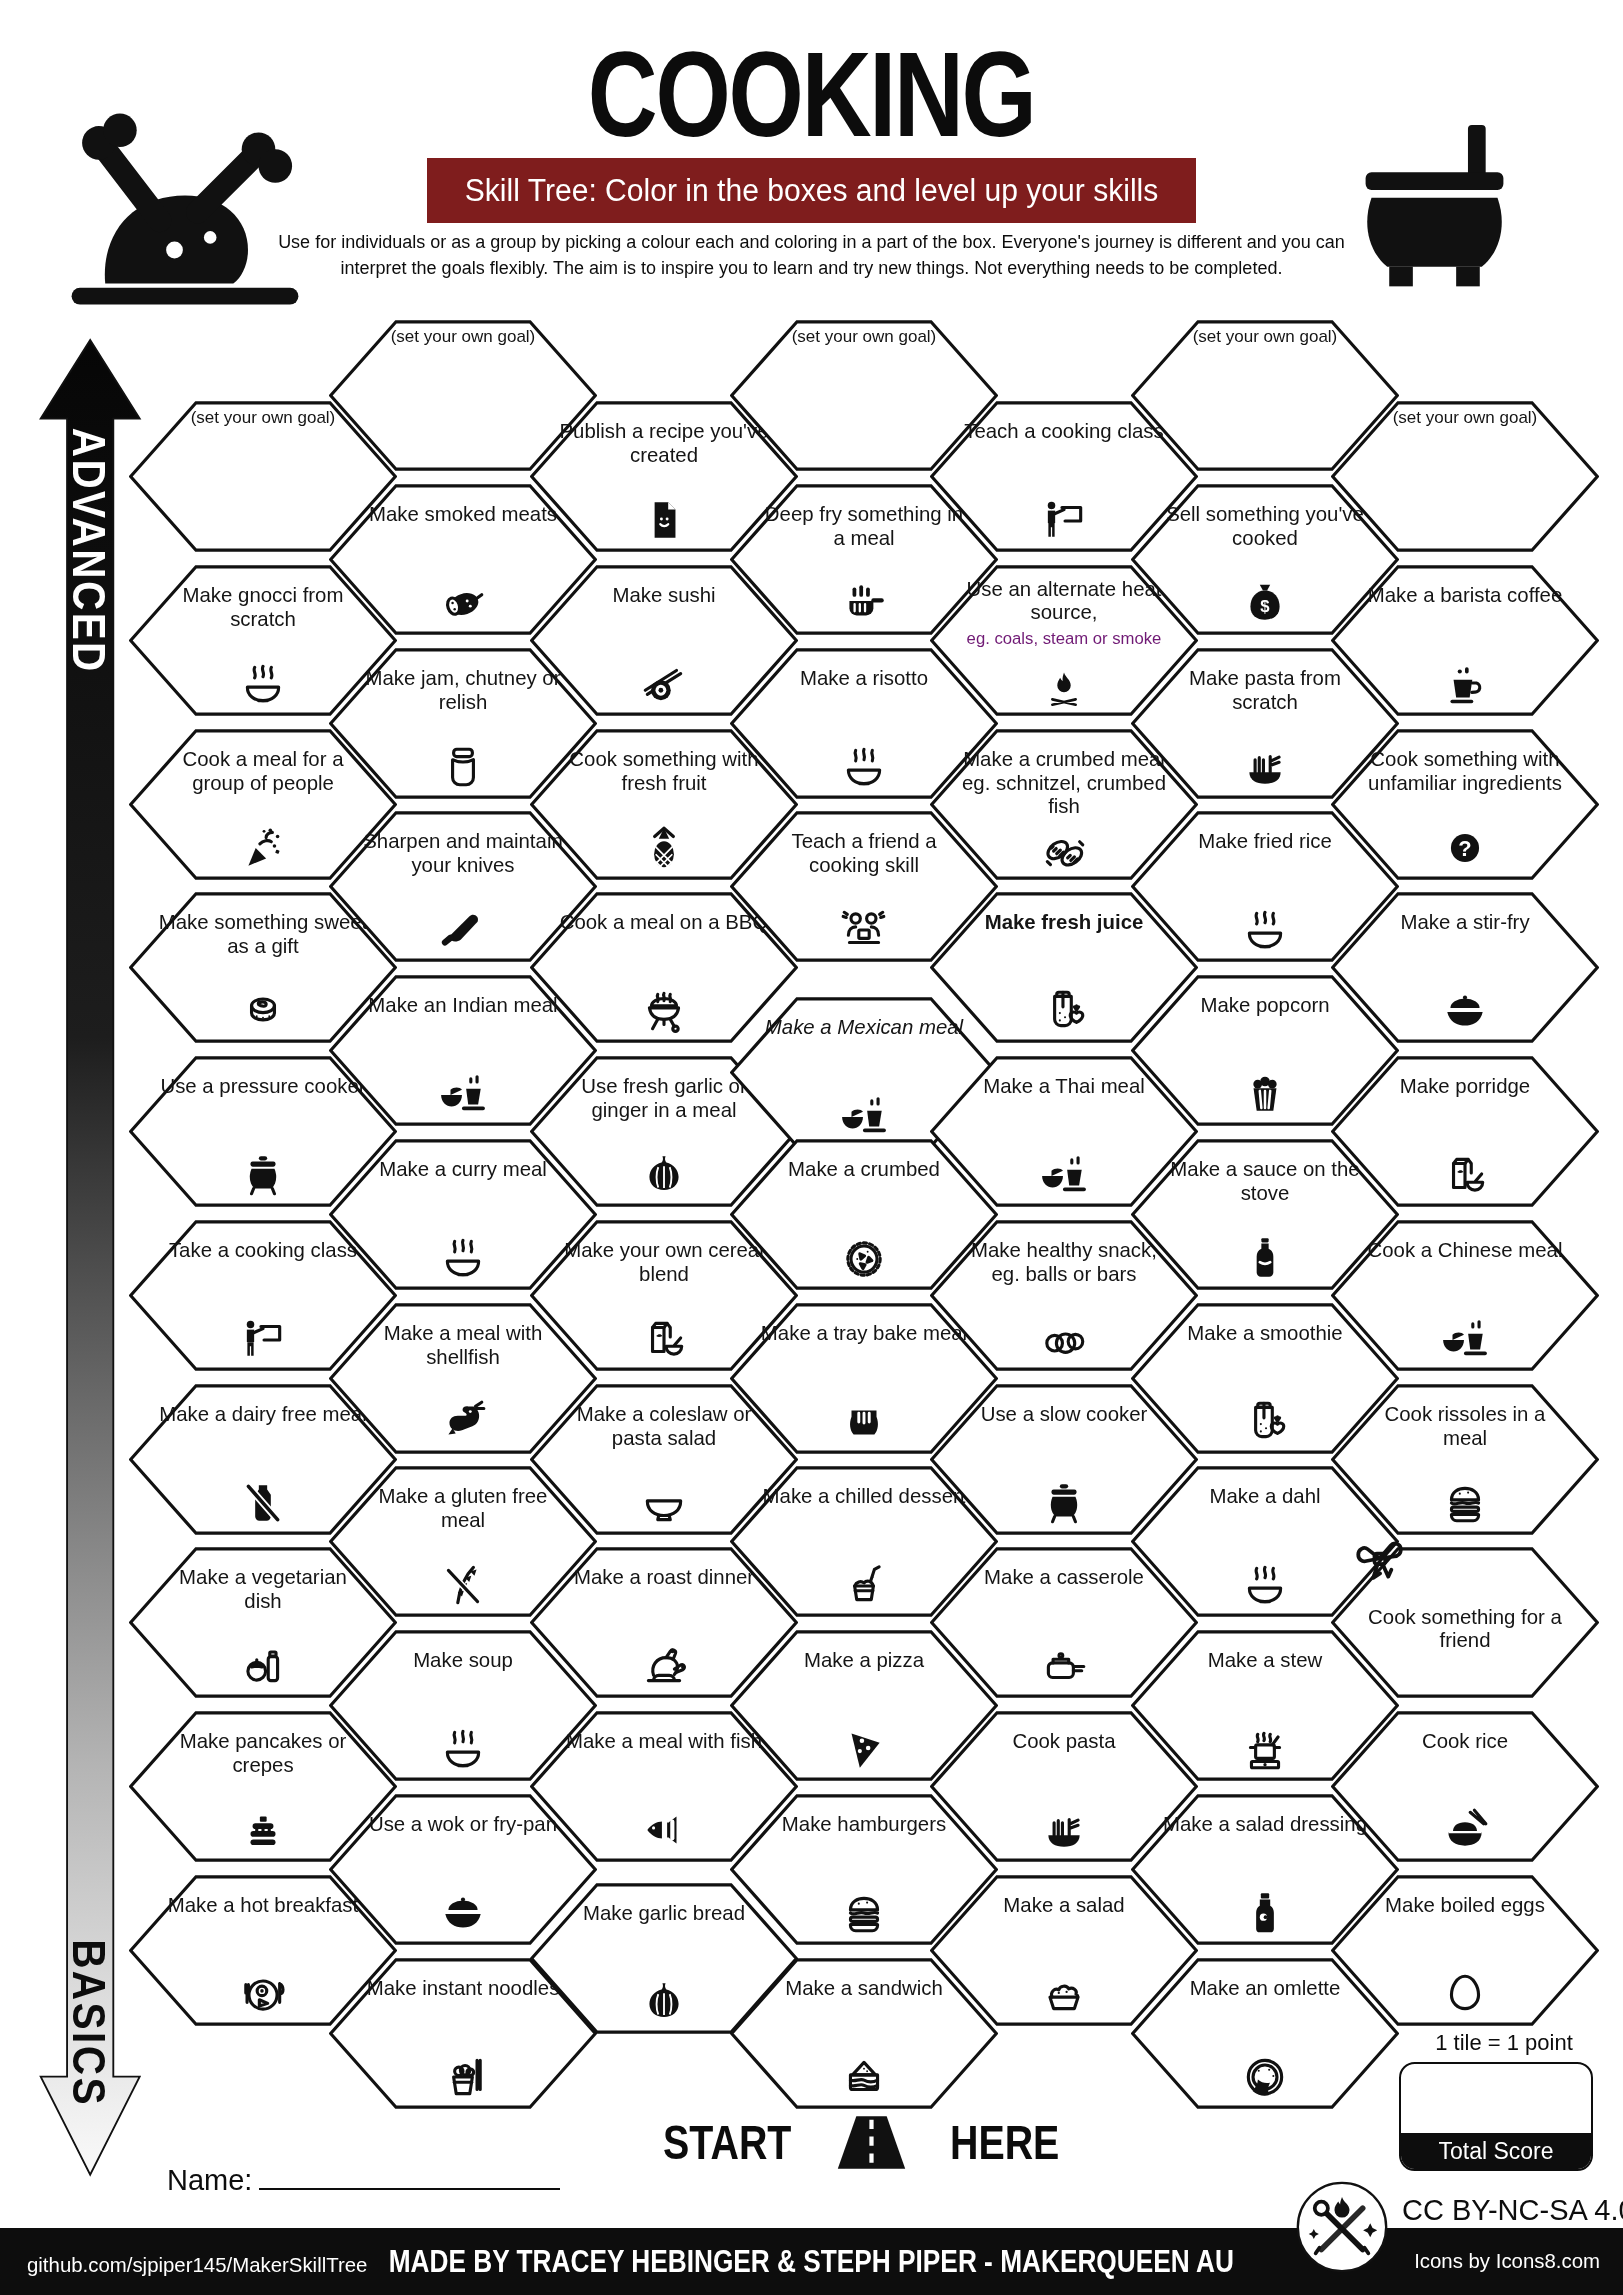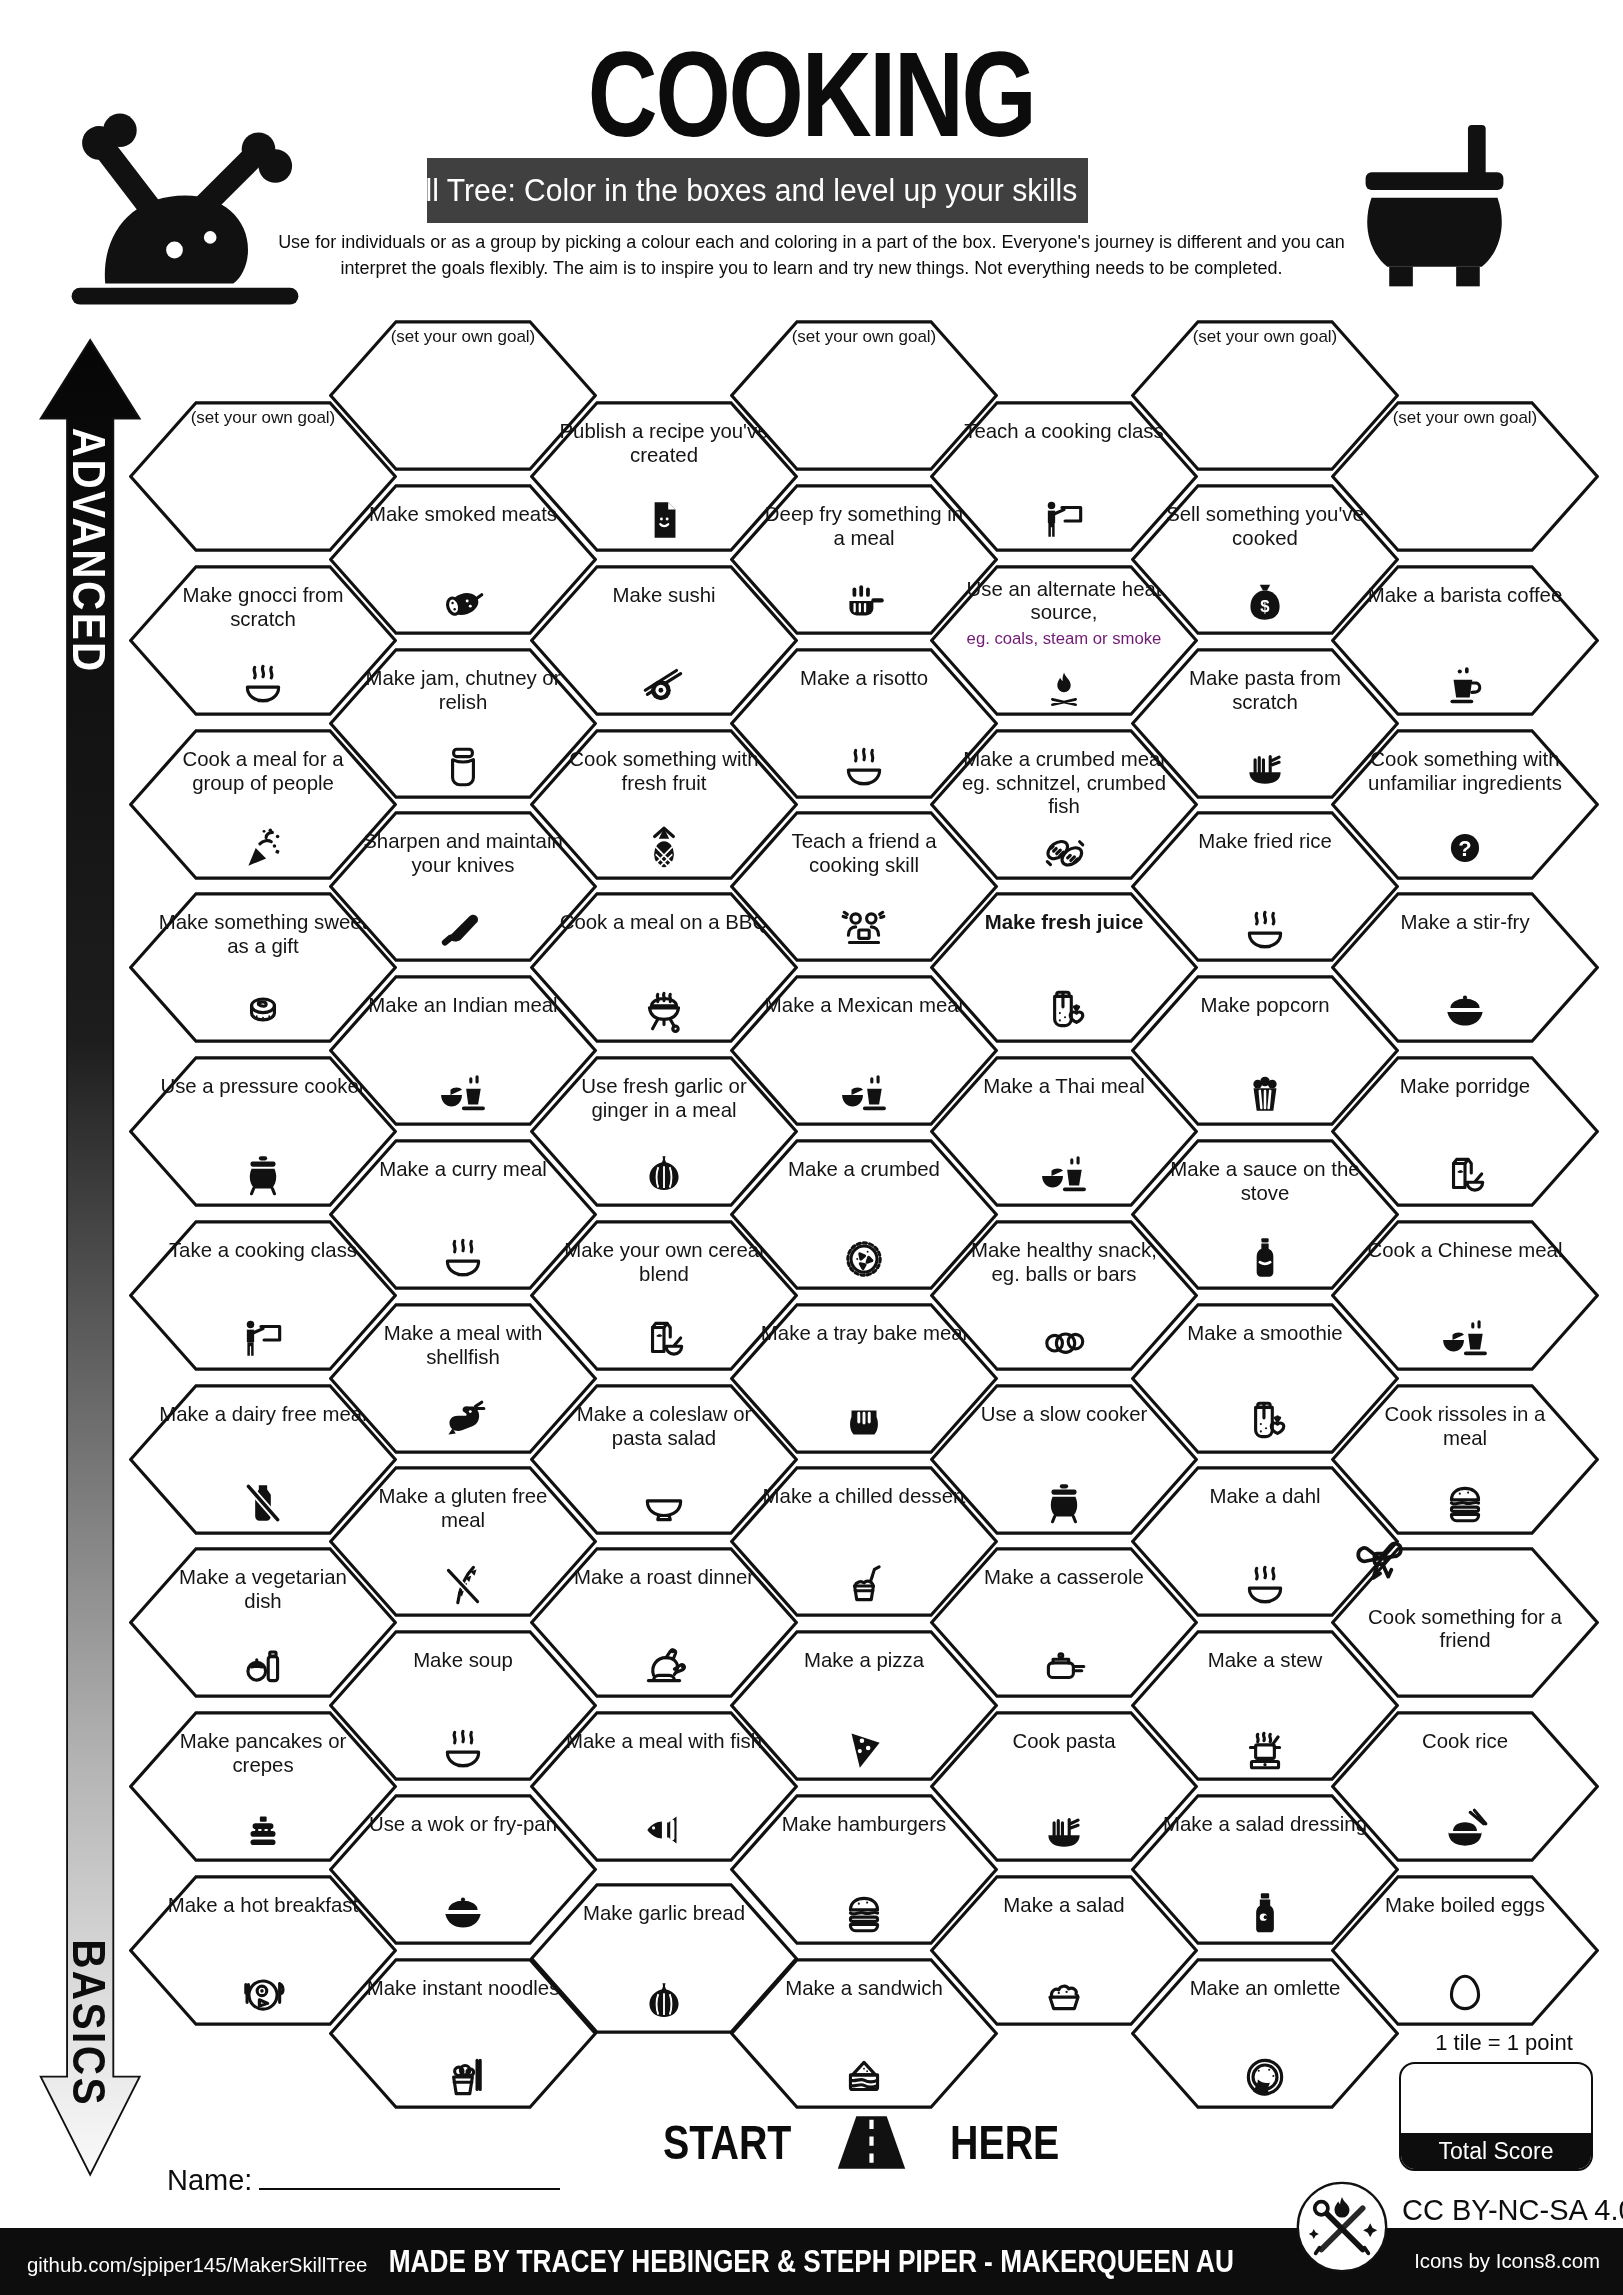--- a/index.html
+++ b/index.html
@@ -2,22 +2,22 @@
 <html style="font-size:7.4px"><head>
 <meta charset="utf-8">
 <style>
   html,body{margin:0;padding:0;background:#888;}
   #canvas{position:relative;width:1623px;height:2295px;background:#ffffff;overflow:hidden;
           font-family:"Liberation Sans",sans-serif;color:#111;}
   
   .title-wrap{position:absolute;left:0;right:0;top:24px;text-align:center;}
   .title{display:inline-block;font-size:121px;font-weight:800;letter-spacing:-2.8px;
          transform:scaleX(.80);transform-origin:center;color:#0c0c0c;}
-  .subtitle-bar{position:absolute;left:427px;top:158px;width:661px;height:65px;background:#404040;
-                display:flex;align-items:center;justify-content:flex-end;}
+  .subtitle-bar{position:absolute;left:427px;top:158px;width:769px;height:65px;background:#7f1d1d;
+                display:flex;align-items:center;justify-content:center;}
   .subtitle{color:#fff;font-size:31px;font-weight:300;letter-spacing:0;transform:scaleX(.97);white-space:nowrap;}
   .desc{position:absolute;left:0;right:0;top:230px;text-align:center;font-size:18px;line-height:1.42;color:#0d0d0d;}
   .hdr-icon{position:absolute;}
   
   #axis-arrow{position:absolute;left:0;top:0;}
   .axis-label{position:absolute;color:#fff;font-weight:700;font-size:46px;letter-spacing:2.8px;
               text-align:center;transform-origin:center;}
   #label-advanced{left:-50px;top:523px;width:278px;transform:rotate(90deg) scaleX(.88);}
   #label-basics{left:-8.3px;top:1996px;width:194px;transform:rotate(90deg) scaleX(.88);color:#0d0d0d;}
   
@@ -511,21 +511,21 @@
         </svg>
         <div class="hex-label">Teach a friend a cooking skill</div>
         <div class="hex-icon"><svg viewBox="0 0 48 48">
             <circle class="s" cx="16" cy="13" r="4.5"></circle>
             <circle class="s" cx="31" cy="13" r="4.5"></circle>
             <path class="s" d="M9 29c0-5 3-8 7-8M38 29c0-5-3-8-7-8"></path>
             <rect class="s" x="19" y="24" width="10" height="8" rx="1"></rect>
             <path class="s" d="M10 36h28M7 12l-3-1M8 9l-3-2M40 12l3-1M39 9l3-2"></path>
           </svg></div>
       </div>
-      <div class="hex" style="left: 730px; top: 975px;">
+      <div class="hex" style="left: 730px; top: 997px; font-style: italic;">
         <svg class="hexbg" viewBox="0 0 580 326">
           <polygon points="145,3.5 435,3.5 576.5,163 435,322.5 145,322.5 3.5,163" fill="#fff" stroke="#111" stroke-width="7"></polygon>
         </svg>
         <div class="hex-label">Make a Mexican meal</div>
         <div class="hex-icon"><svg viewBox="0 0 48 48">
             <path class="f" d="M27 19h14l-2.5 15H29z"></path>
             <rect class="f" x="23" y="36" width="22" height="3.5" rx="1.7"></rect>
             <path class="f" d="M3 25h20c0 7-5 11-10 11S3 32 3 25z"></path>
             <path class="f" d="M12 20c3-3 9-3 11 0l-11 5z"></path>
             <rect class="f" x="30" y="8" width="3" height="6" rx="1.5"></rect>

